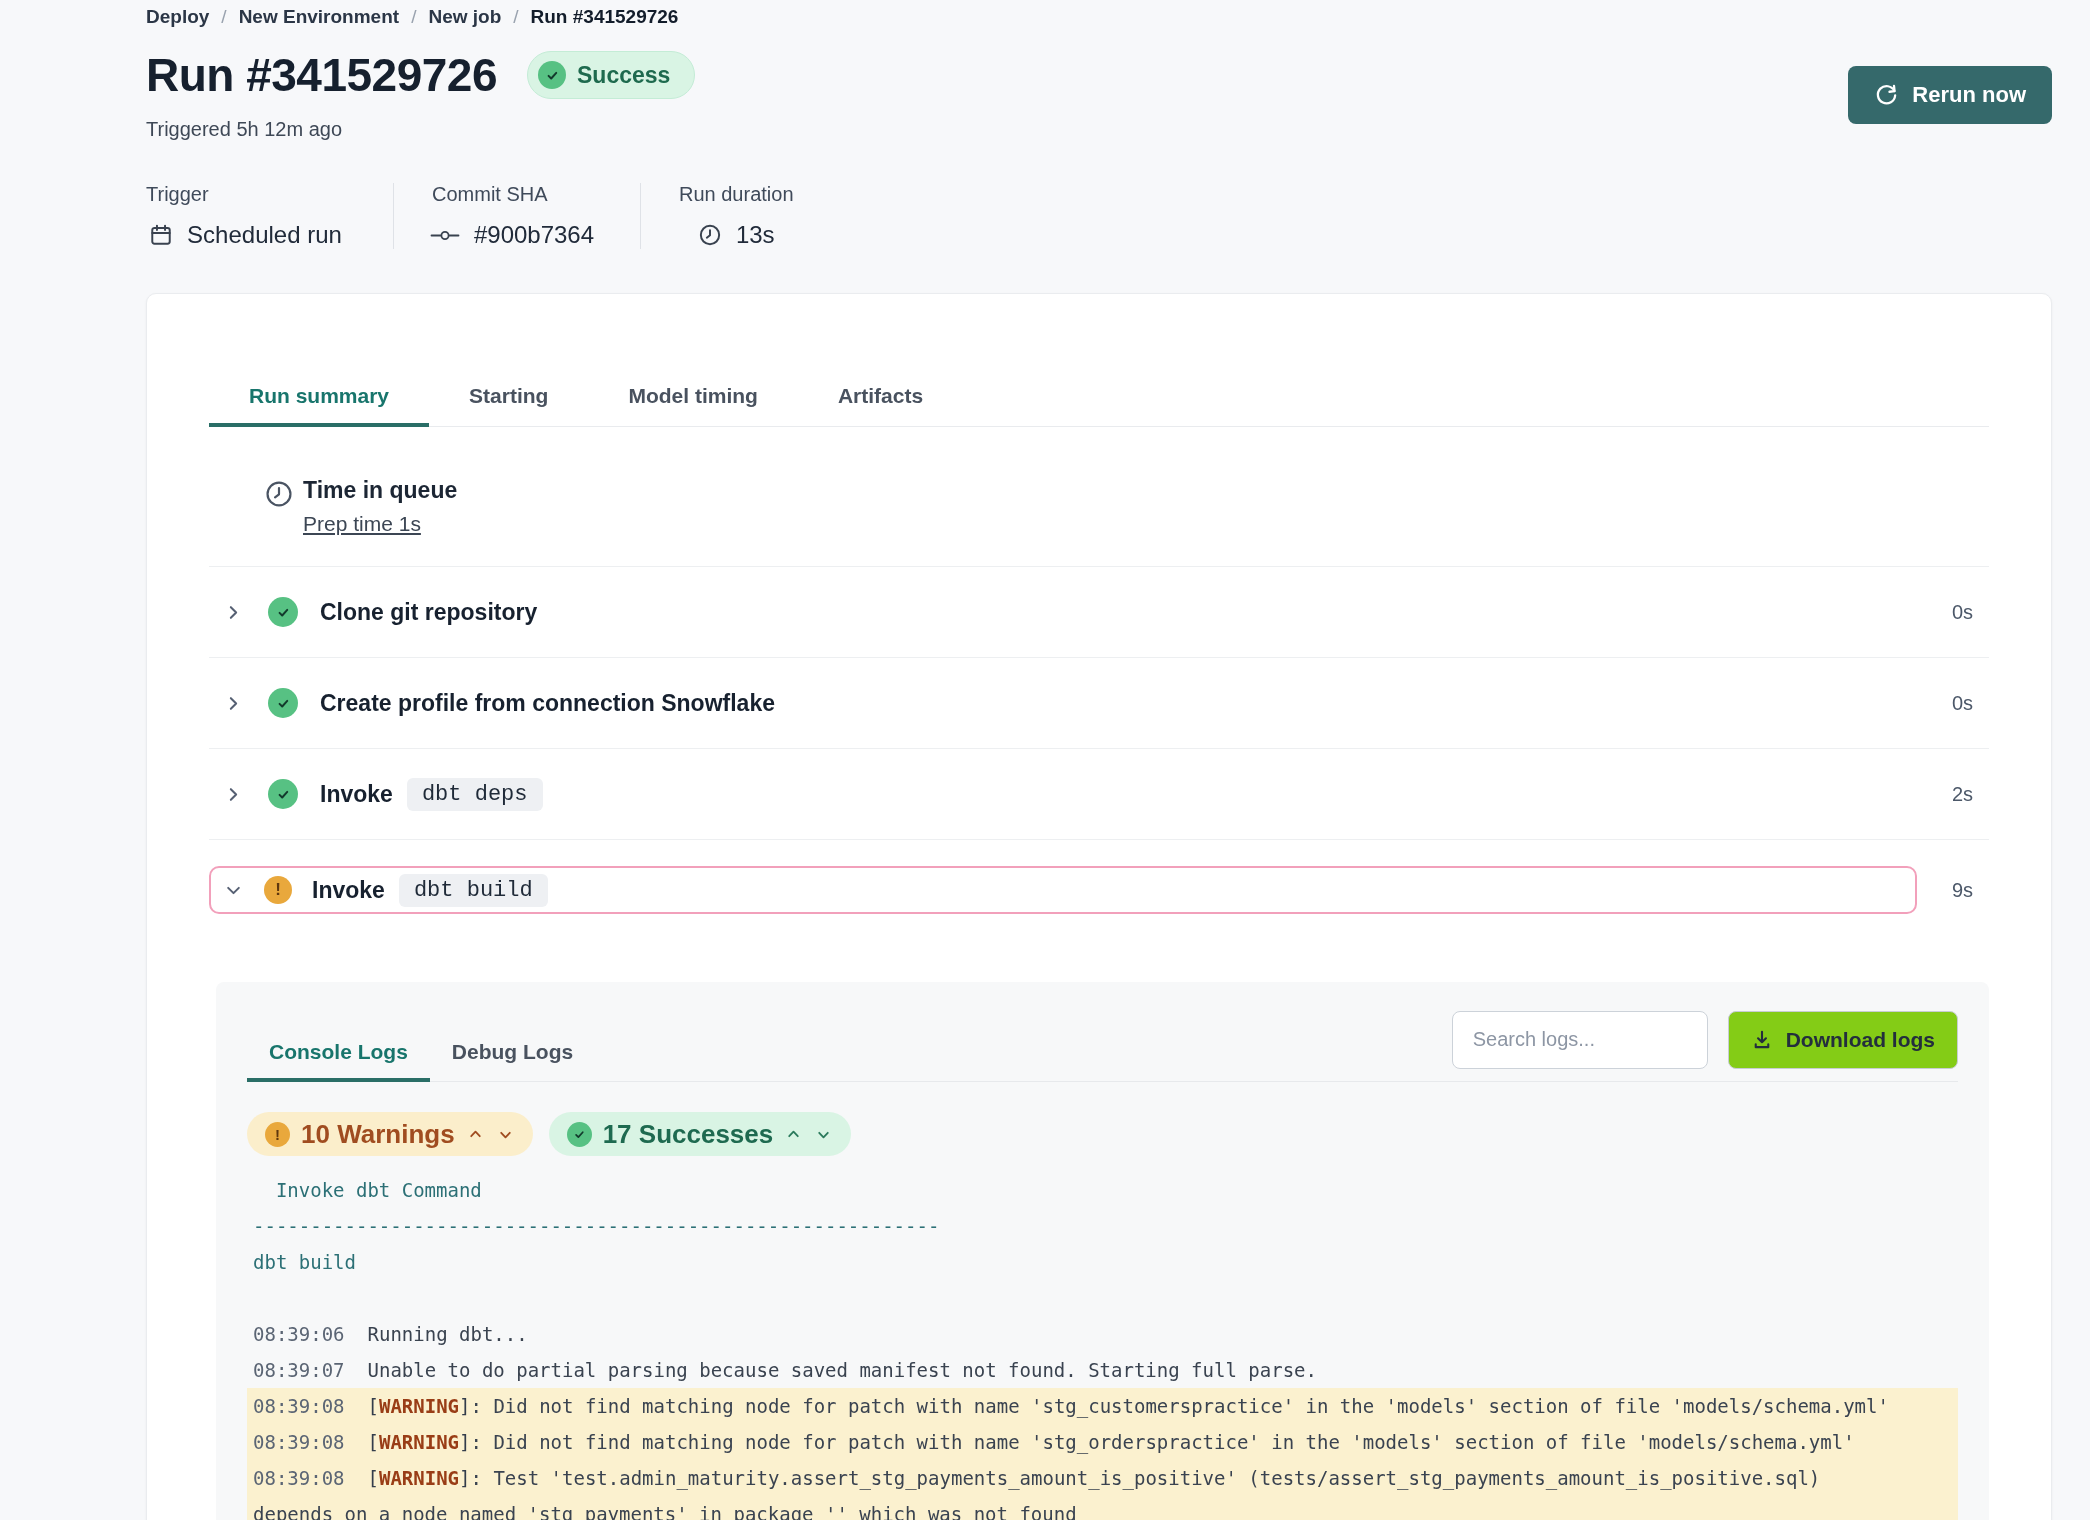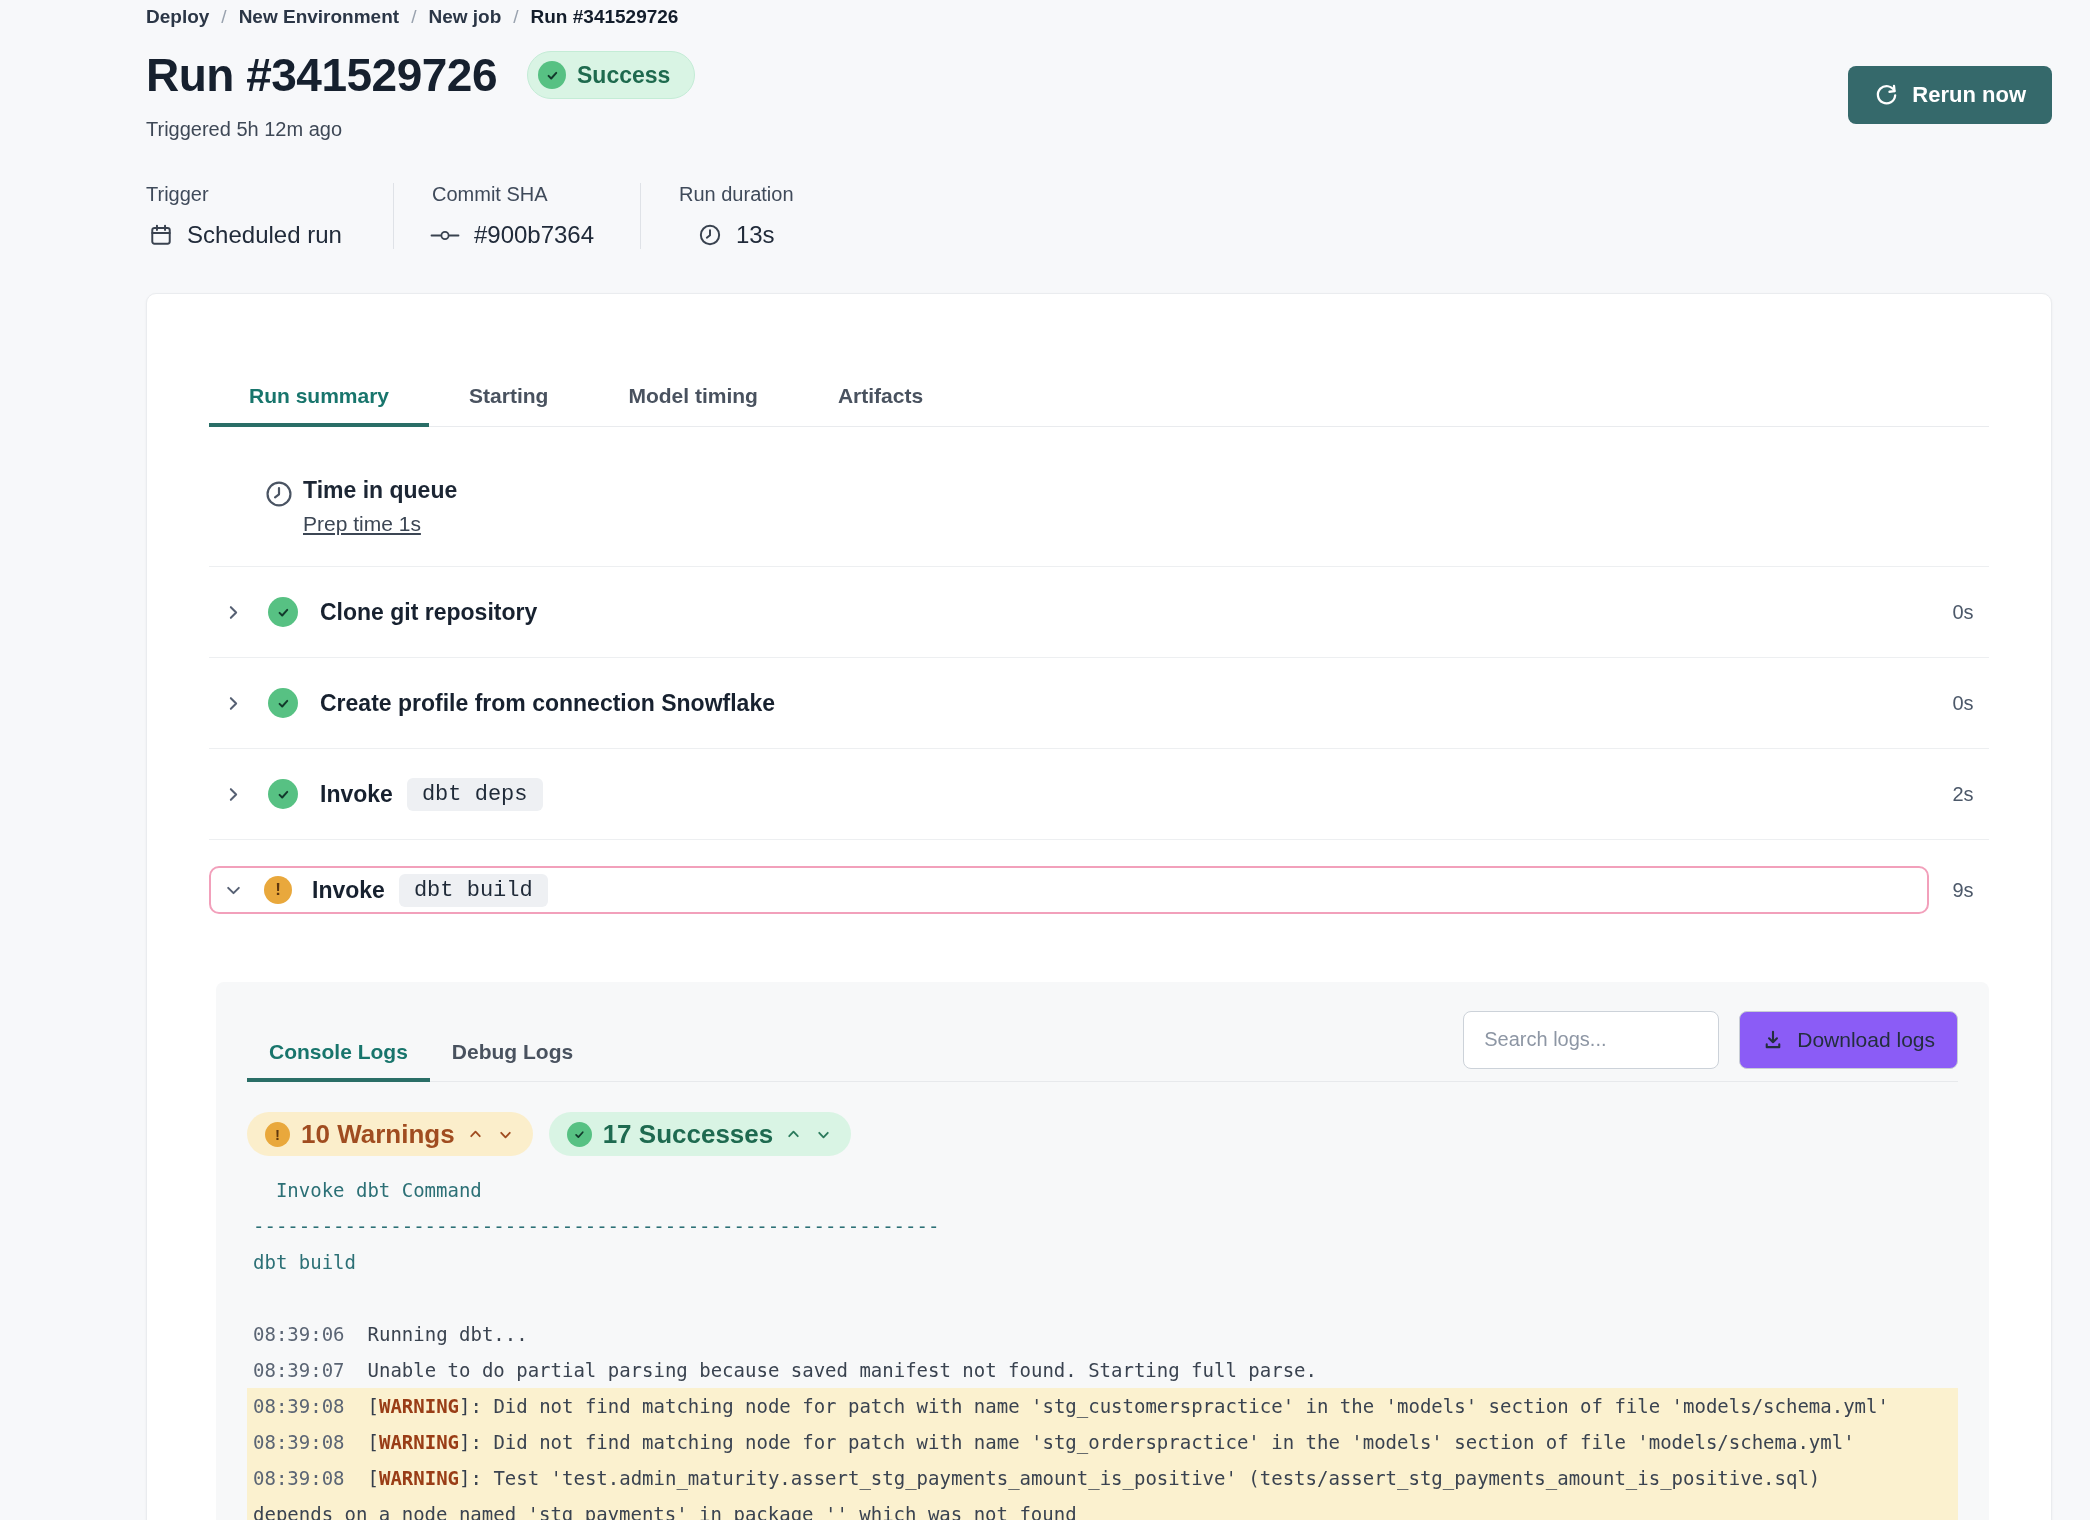--- a/index.html
+++ b/index.html
@@ -62,42 +62,42 @@
   .queue .qlink { display:inline-block; margin-top:8px; font-size:21px; color:#3c4654; text-decoration:underline; cursor:pointer; }
   .qicon { color:#4a5463; margin-top:2px; }
 
   
   .step { display:flex; align-items:center; height:91px; border-bottom:1px solid #edeff1; cursor:pointer; }
   .step .chev { margin-left:16px; display:flex; color:#566073; }
   .step .circ { width:30px; height:30px; margin-left:26px; }
   .step .stitle { margin-left:22px; font-size:23px; font-weight:700; color:#17212f; }
   .chip { margin-left:14px; background:#eef0f3; border-radius:6px; padding:4px 15px;
     font-family:Liberation Mono, monospace; font-size:22px; color:#1f2a38; }
-  .dur { margin-left:auto; width:44px; margin-right:4px; text-align:center; font-size:20px; color:#4c5869; }
+  .dur { margin-left:auto; width:44px; margin-right:16px; text-align:right; font-size:20px; color:#4c5869; }
 
   .step.expanded { height:100px; border-bottom:none; }
   .build-box { flex:1; height:48px; border:2px solid #f2a0bb; border-radius:10px;
     display:flex; align-items:center; margin-right:12px; }
   .build-box .chev { margin-left:14px; }
   .build-box .circ { width:28px; height:28px; margin-left:22px; }
   .build-box .stitle { margin-left:20px; }
 
   
   .logs-panel { margin:42px 0 0 7px; background:#f7f8f9; border-radius:8px; height:600px; padding:0 31px; }
   .logs-head { display:flex; justify-content:space-between; border-bottom:1px solid #e7e9ec; height:100px; }
   .log-tabs { display:flex; align-items:flex-end; }
   .log-tab { position:relative; padding:0 22px 17px; font-size:21px; font-weight:700; color:#49525f; cursor:pointer; }
   .log-tab.active { color:#18756c; }
   .log-tab.active::after { content:""; position:absolute; left:0; right:0; bottom:-1px; height:4px; background:#2a6e67; }
   .log-actions { display:flex; align-items:center; gap:20px; padding-top:16px; }
   .search-input { width:256px; height:58px; border:1px solid #ccd2d9; border-radius:8px; background:#fff;
     font-size:20px; font-family:inherit; color:#2c3849; padding:0 20px; outline:none; }
   .search-input::placeholder { color:#8d96a4; }
-  .dl-btn { height:58px; padding:0 22px; background:#8b5cf6; border:1px solid #c7cdd4; border-radius:8px;
-    display:flex; align-items:center; gap:13px; font-size:21px; font-weight:400; color:#232e3d;
+  .dl-btn { height:58px; padding:0 22px; background:#84cc16; border:1px solid #c7cdd4; border-radius:8px;
+    display:flex; align-items:center; gap:13px; font-size:21px; font-weight:700; color:#232e3d;
     font-family:inherit; cursor:pointer; }
 
   .badges { display:flex; gap:16px; margin-top:30px; }
   .pill { display:flex; align-items:center; gap:11px; height:44px; padding:0 18px; border-radius:22px; cursor:pointer; }
   .pill .circ { width:25px; height:25px; font-size:15px; }
   .pill .ptext { font-size:26px; font-weight:700; }
   .pill.warn { background:#fbeecb; color:#a04c20; }
   .pill.warn .ptext { color:#a04c20; }
   .pill.ok { background:#d9f4e4; }
   .pill.ok .ptext { color:#1e6a50; }

